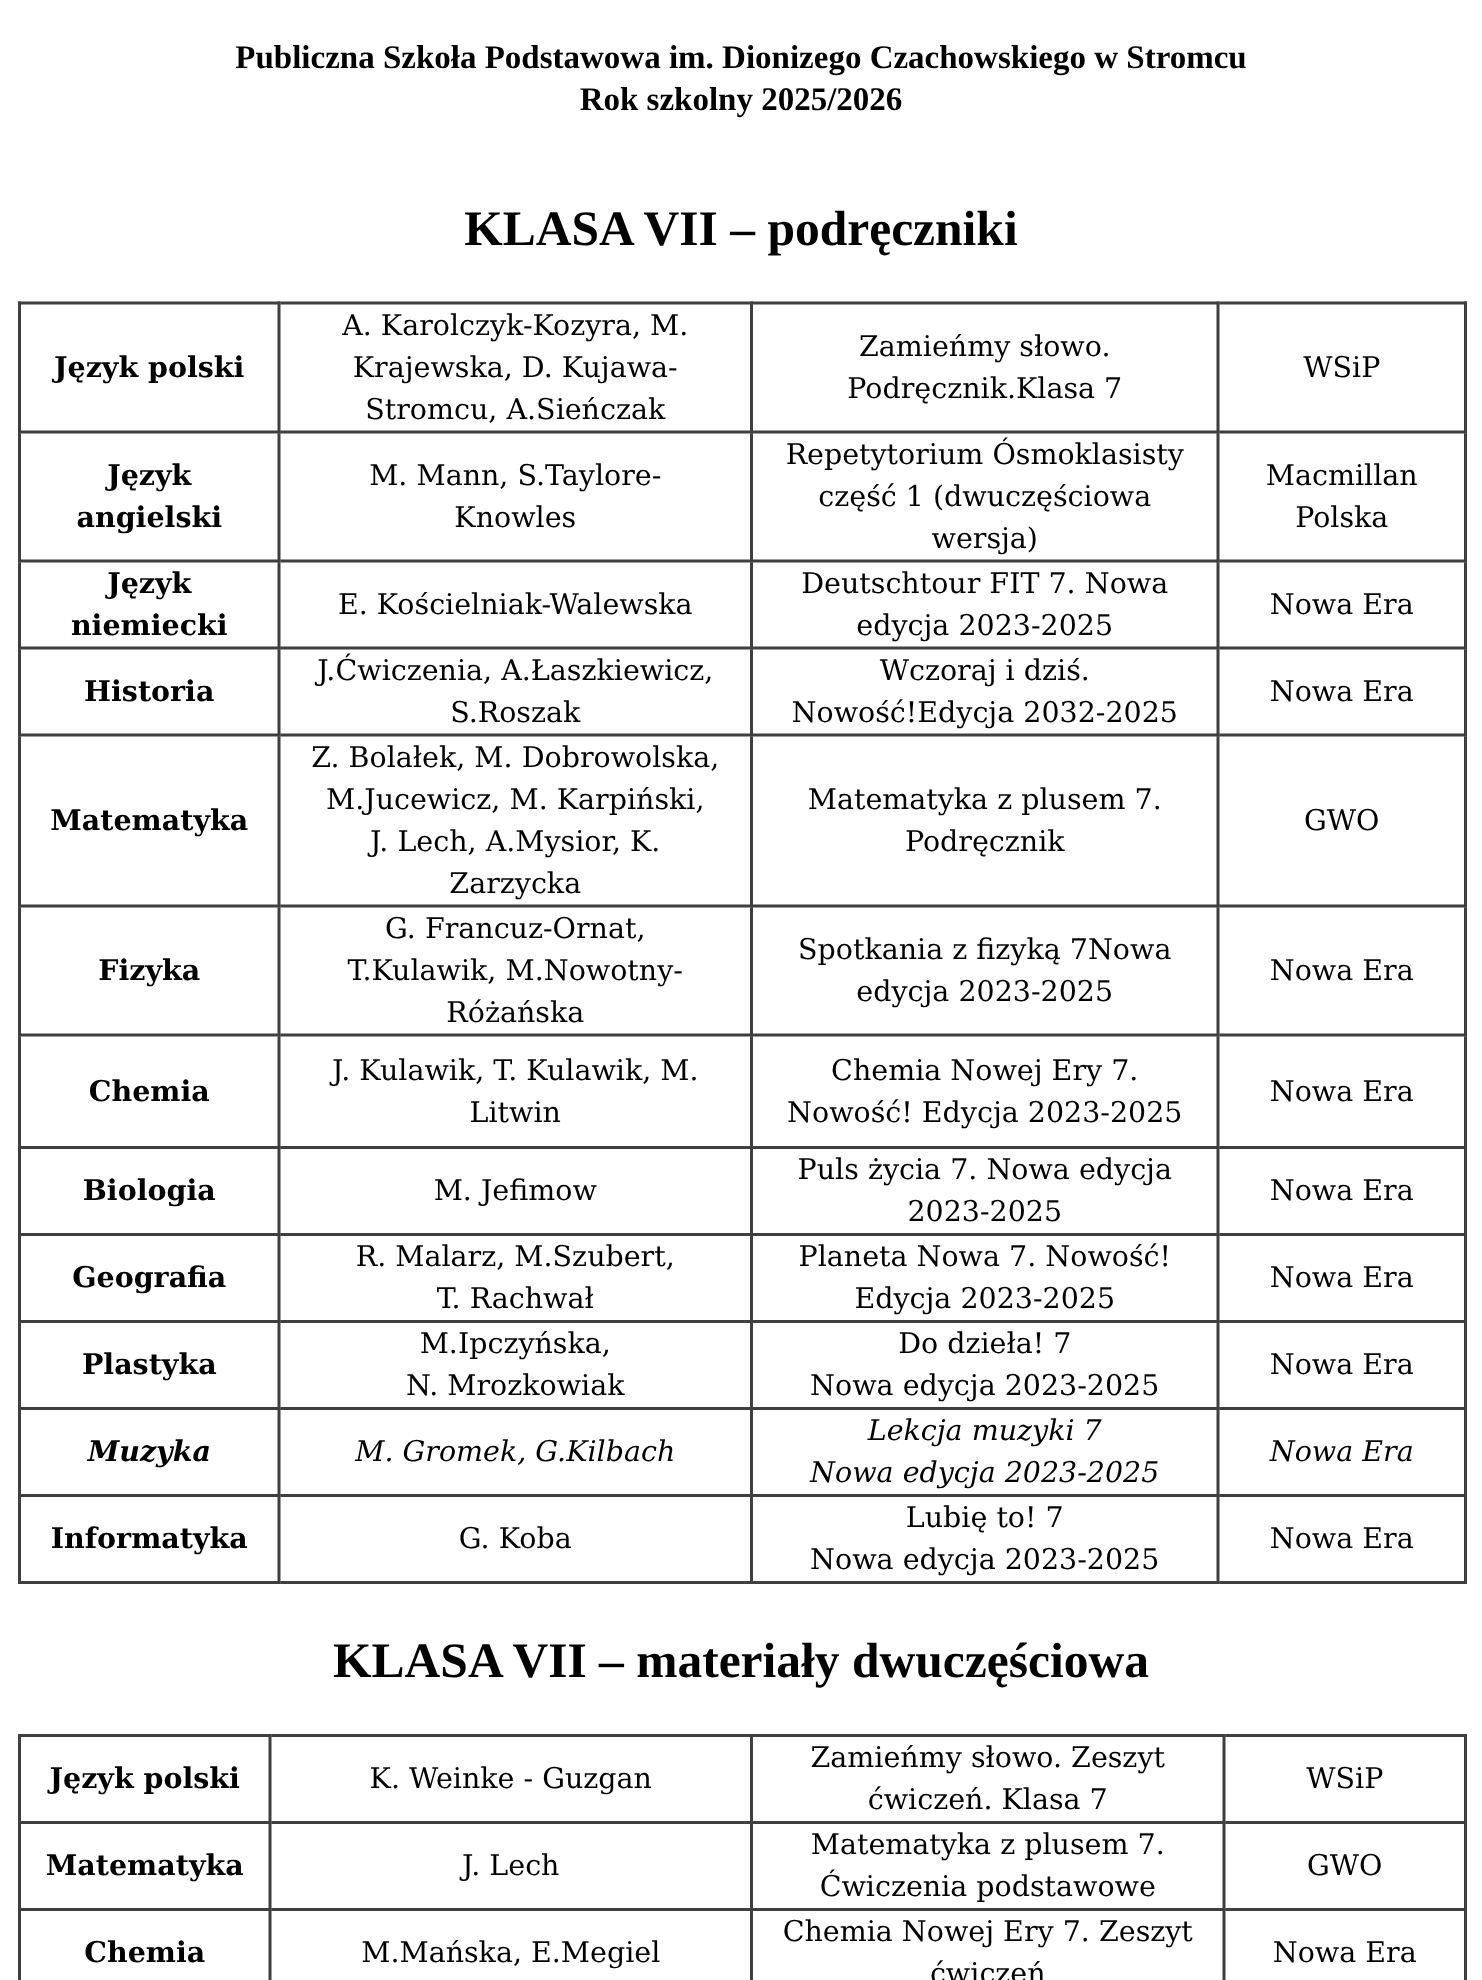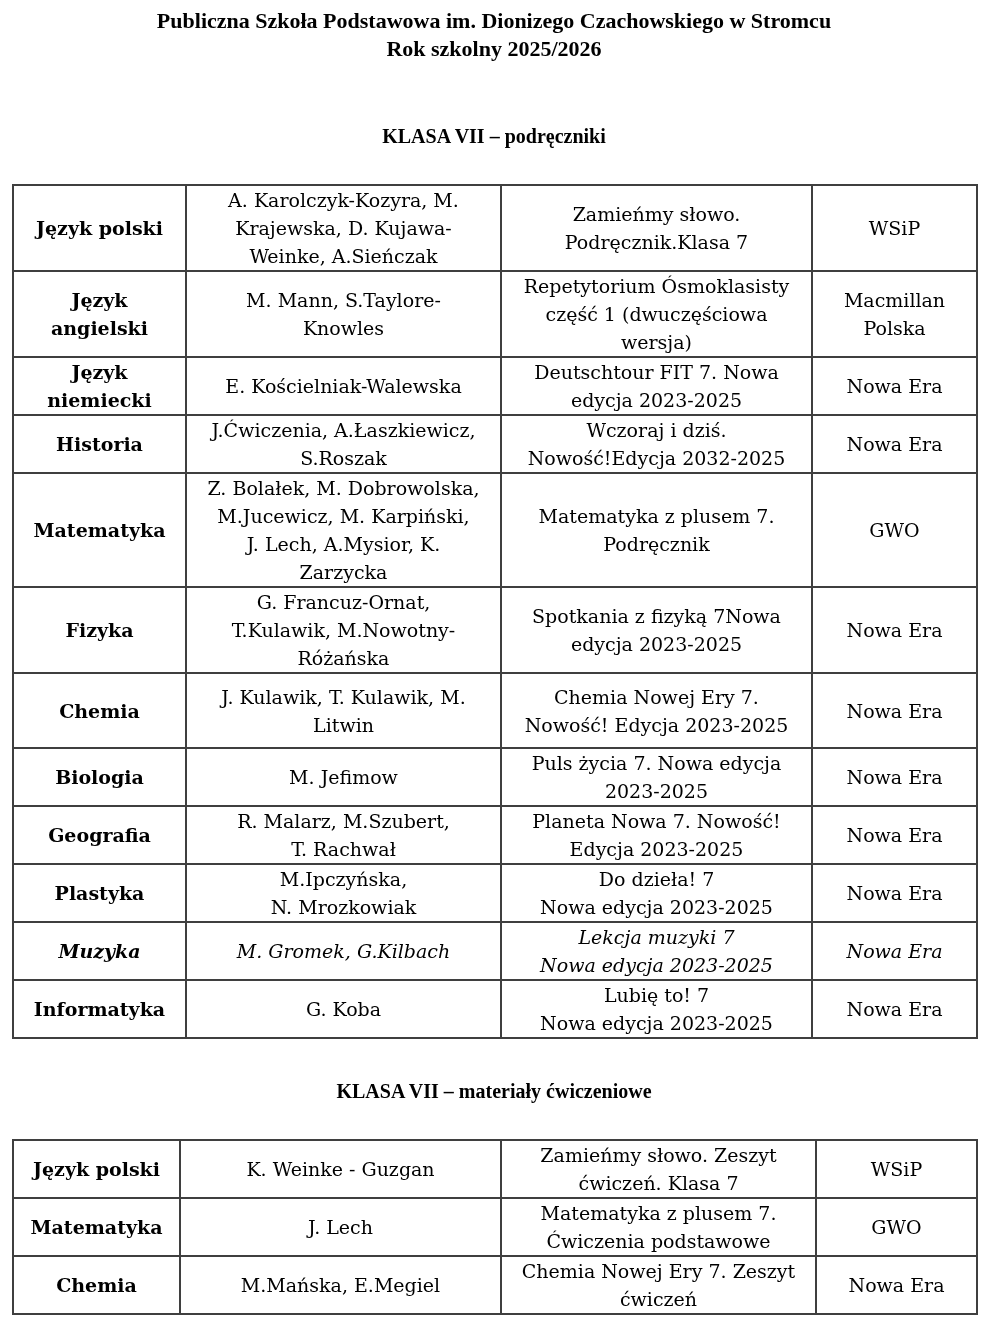--- a/index.html
+++ b/index.html
@@ -7,32 +7,32 @@
     padding: 0;
     background: #ffffff;
   }
   body {
     width: 988px;
     height: 1320px;
     overflow: hidden;
     color: #000000;
   }
   .doc-header {
-    padding-top: 7px;
+    padding-top: 24px;
     text-align: center;
     font-family: "Liberation Serif", serif;
     font-weight: bold;
     font-size: 22px;
     line-height: 28px;
   }
   .section-title {
     text-align: center;
     font-family: "Liberation Serif", serif;
     font-weight: bold;
-    font-size: 20px;
+    font-size: 33px;
     line-height: 30px;
   }
   #title-1 { margin-top: 58px; }
   #title-2 { margin-top: 37px; }
   table.books {
     margin-left: 12px;
     margin-top: 33px;
     border-collapse: collapse;
     table-layout: fixed;
     width: 964px;
@@ -94,21 +94,21 @@
       <col>
       <col>
       <col>
       <col>
     </colgroup>
   <tbody>
       <tr>
         <td class="subject">Język polski</td>
         <td>A. Karolczyk-Kozyra, M.
 Krajewska, D. Kujawa-
-Weinke, A.Sieńczak</td>
+Stromcu, A.Sieńczak</td>
         <td>Zamieńmy słowo.
 Podręcznik.Klasa 7</td>
         <td>WSiP</td>
       </tr>
       <tr>
         <td class="subject">Język
 angielski</td>
         <td>M. Mann, S.Taylore-
 Knowles</td>
         <td>Repetytorium Ósmoklasisty
@@ -193,21 +193,21 @@
       <tr>
         <td class="subject">Informatyka</td>
         <td>G. Koba</td>
         <td>Lubię to! 7
 Nowa edycja 2023-2025</td>
         <td>Nowa Era</td>
       </tr>
     </tbody>
 </table>
 
-<div class="section-title" id="title-2">KLASA VII – materiały ćwiczeniowe</div>
+<div class="section-title" id="title-2">KLASA VII – materiały dwuczęściowa</div>
 
 <table class="books" id="table-2">
   <colgroup>
       <col>
       <col>
       <col>
       <col>
     </colgroup>
   <tbody>
       <tr>

